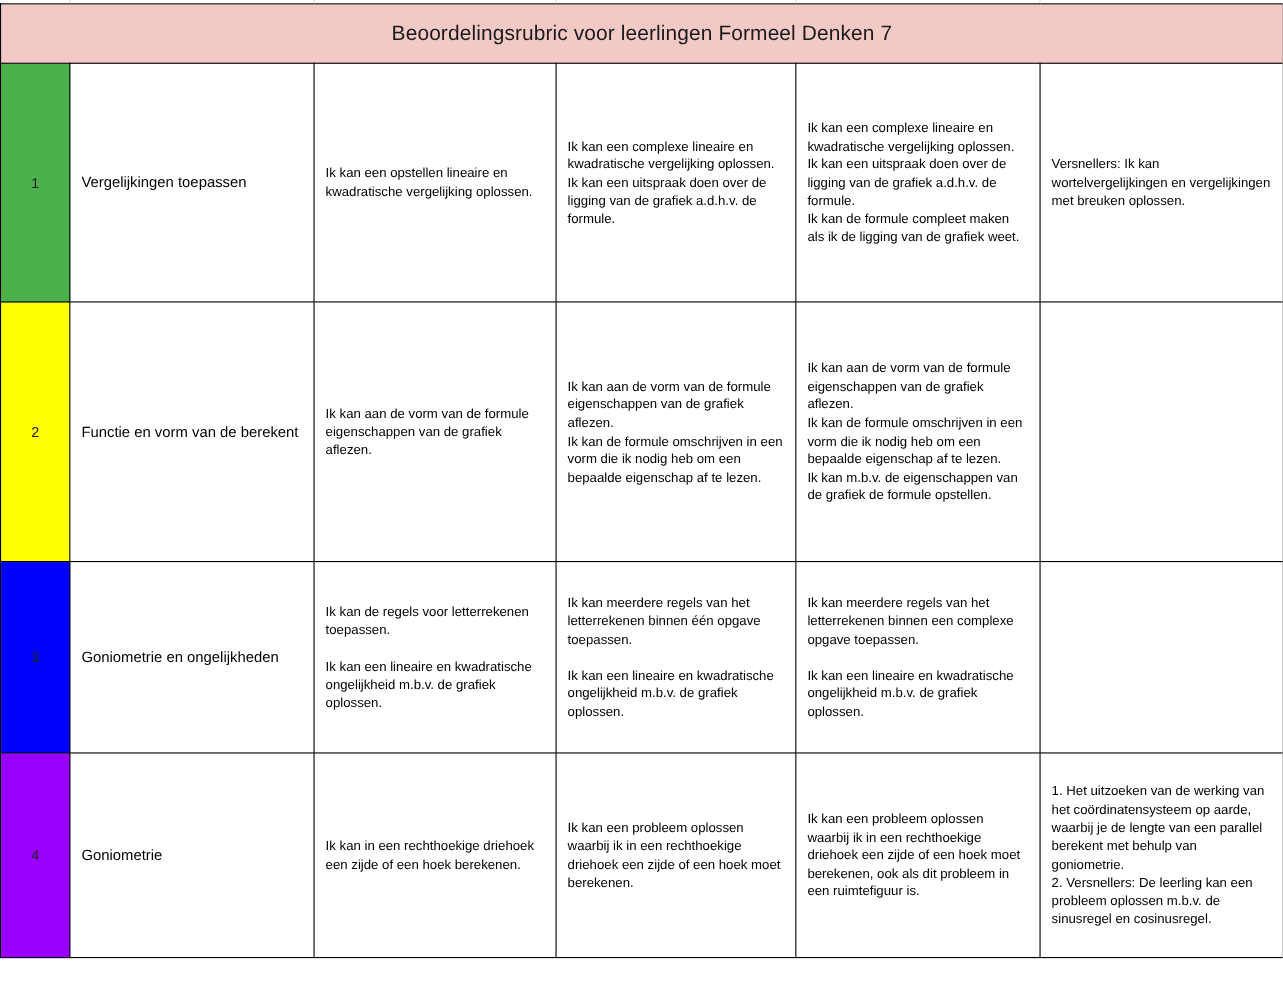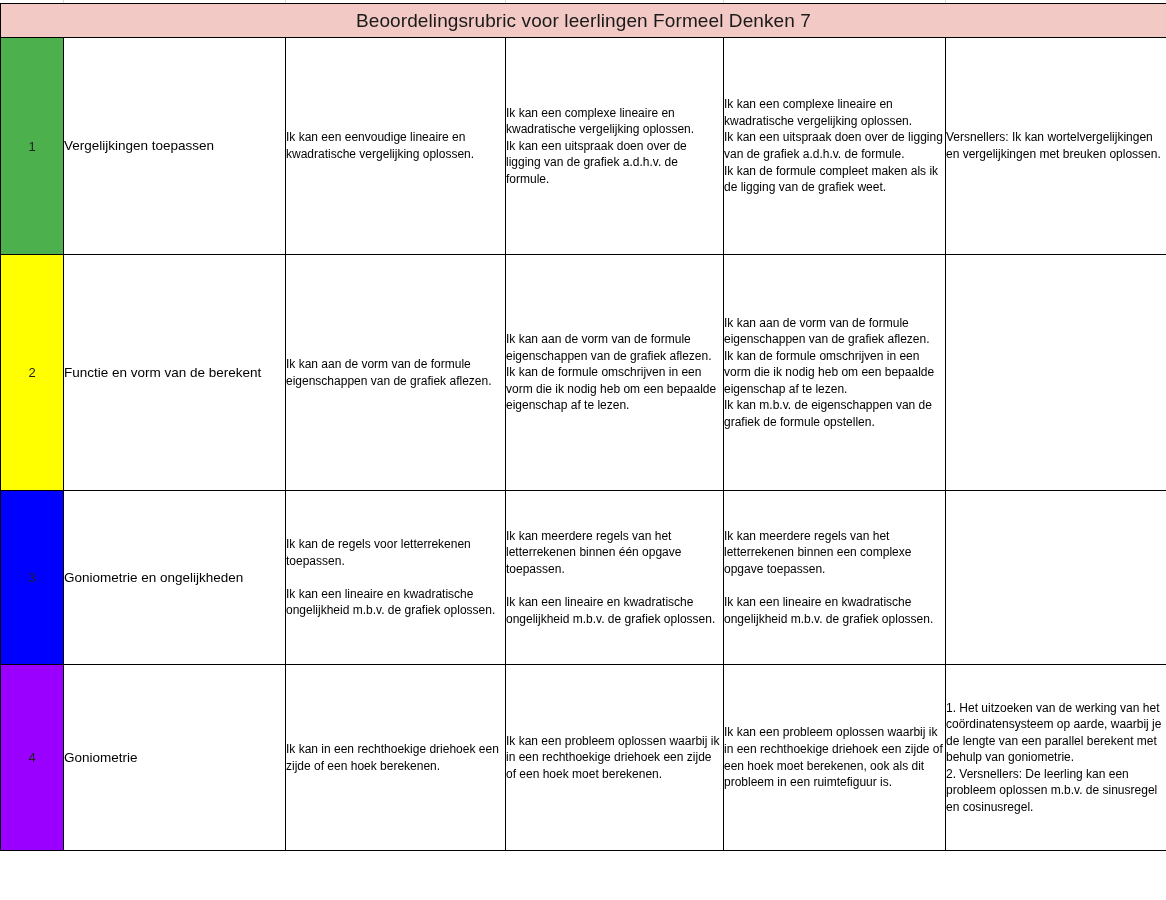--- a/index.html
+++ b/index.html
@@ -40,21 +40,21 @@
     left: 0;
     top: 3px;
     width: 1166px;
     border-collapse: collapse;
     table-layout: fixed;
   }
 
   table.rubric td {
     border: 1px solid #000000;
     vertical-align: middle;
-    padding: 0;
+    padding: 10px;
   }
 
   
   .title-cell {
     background: #f2c9c5;
     text-align: center;
     height: 33px;
     font-size: 19px;
     color: #1a1a1a;
     letter-spacing: 0.1px;
@@ -141,21 +141,21 @@
 
       <tr>
         <td class="title-cell" colspan="6">Beoordelingsrubric voor leerlingen Formeel Denken 7</td>
       </tr>
 
 
 
       <tr class="r1">
         <td class="nr-cell" style="background-color: rgb(76, 176, 76);">1</td>
         <td class="goal-cell">Vergelijkingen toepassen</td>
-        <td class="desc-cell">Ik kan een eenvoudige lineaire en kwadratische vergelijking oplossen.</td>
+        <td class="desc-cell">Ik kan een opstellen lineaire en kwadratische vergelijking oplossen.</td>
         <td class="desc-cell">Ik kan een complexe lineaire en kwadratische vergelijking oplossen.
 Ik kan een uitspraak doen over de ligging van de grafiek a.d.h.v. de formule.</td>
         <td class="desc-cell">Ik kan een complexe lineaire en kwadratische vergelijking oplossen.
 Ik kan een uitspraak doen over de ligging van de grafiek a.d.h.v. de formule.
 Ik kan de formule compleet maken als ik de ligging van de grafiek weet.</td>
         <td class="desc-cell">Versnellers: Ik kan wortelvergelijkingen en vergelijkingen met breuken oplossen.</td>
       </tr>
 
       <tr class="r2">
         <td class="nr-cell" style="background-color: rgb(255, 255, 0);">2</td>

